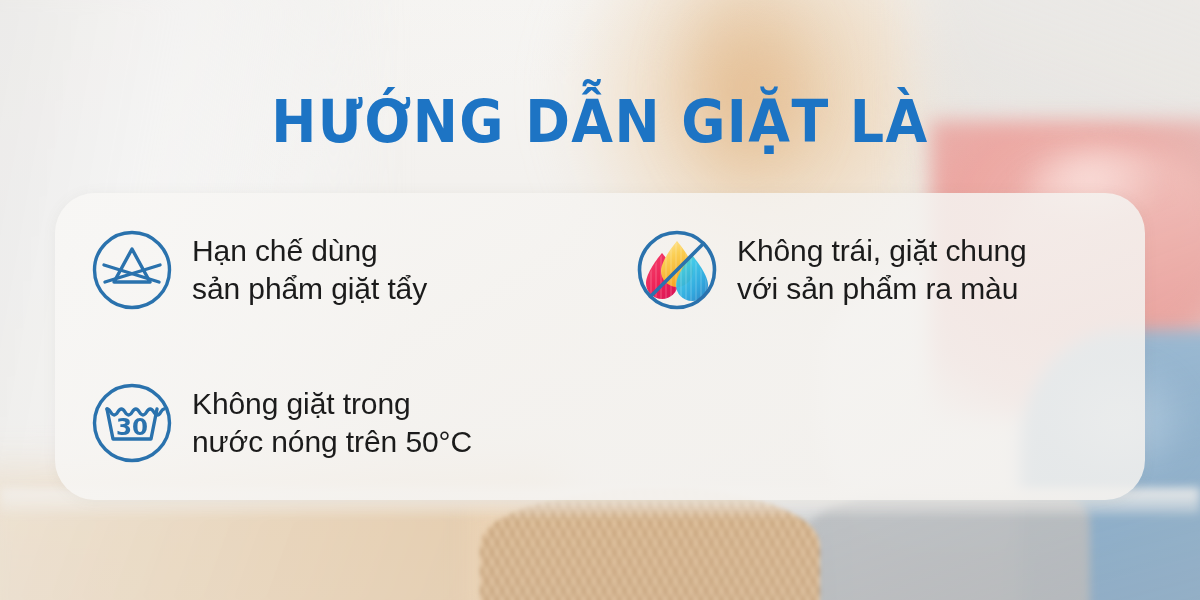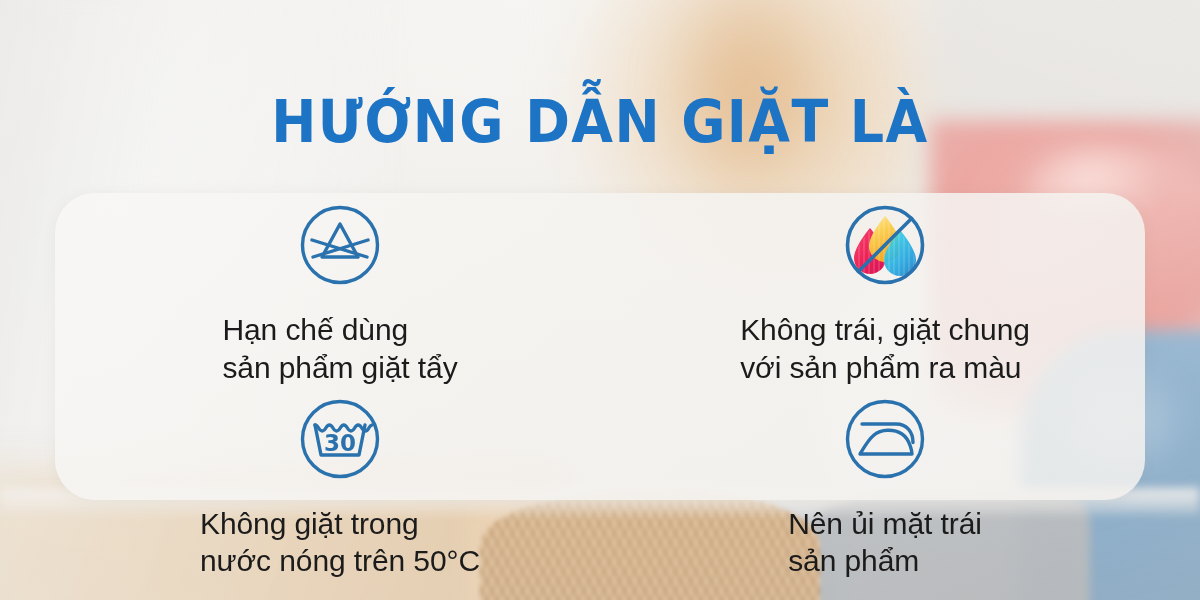--- a/index.html
+++ b/index.html
@@ -146,22 +146,21 @@
 
   .grid {
     position:absolute; inset:0;
     display:grid;
     grid-template-columns:1fr 1fr;
     grid-template-rows:1fr 1fr;
   }
   .cell {
     display:flex; align-items:center;
     padding-left:22px;
-    gap:14px;
-    flex-direction:column;
+    gap:8px;
   }
   .cell.r2 { align-items:center; }
 
   .icon-wrap { flex:0 0 auto; width:104px; height:104px; position:relative; }
   .icon-wrap svg { display:block; width:104px; height:104px; }
 
   .label {
     font-size:30px;
     line-height:1.26;
     color:#1b1b1b;
@@ -270,26 +269,15 @@
           <circle cx="52" cy="52" r="37.5"></circle>
           <path d="M27 38 L33 68 L71 68 L77 38"></path>
           <path d="M27 38 c3.6 0 3.6 6 7.2 6 s3.6 -6 7.2 -6 s3.6 6 7.2 6 s3.6 -6 7.2 -6 s3.6 6 7.2 6 s3.6 -6 7.2 -6 s3.6 6 7.2 6 s3.2 -5.6 6.6 -6"></path>
           <text x="52" y="63.5" font-family="DejaVu Sans, sans-serif" font-size="23" font-weight="700" fill="#2a72ad" stroke="none" text-anchor="middle">30</text>
         </svg>
       </div>
       <div class="label">Không giặt trong
 nước nóng trên 50°C</div>
     </div>
 
-    <div class="cell cell-4 r2">
-      <div class="icon-wrap">
-        <svg viewBox="0 0 104 104" fill="none" stroke="#2a72ad" stroke-width="3.4" stroke-linecap="round" stroke-linejoin="round">
-          <circle cx="52" cy="52" r="37.5"></circle>
-          <path d="M27 67 L79 67 C79 67 78 53 69 47 C61 41.7 48 42 41 48 C35 53 30.6 61 27 67 Z"></path>
-          <path d="M29 37 L63 37 C74 37 80 45 80 55.5"></path>
-        </svg>
-      </div>
-      <div class="label">Nên ủi mặt trái
-sản phẩm</div>
-    </div>
 
   </div>
 </div>
 
 </body></html>

